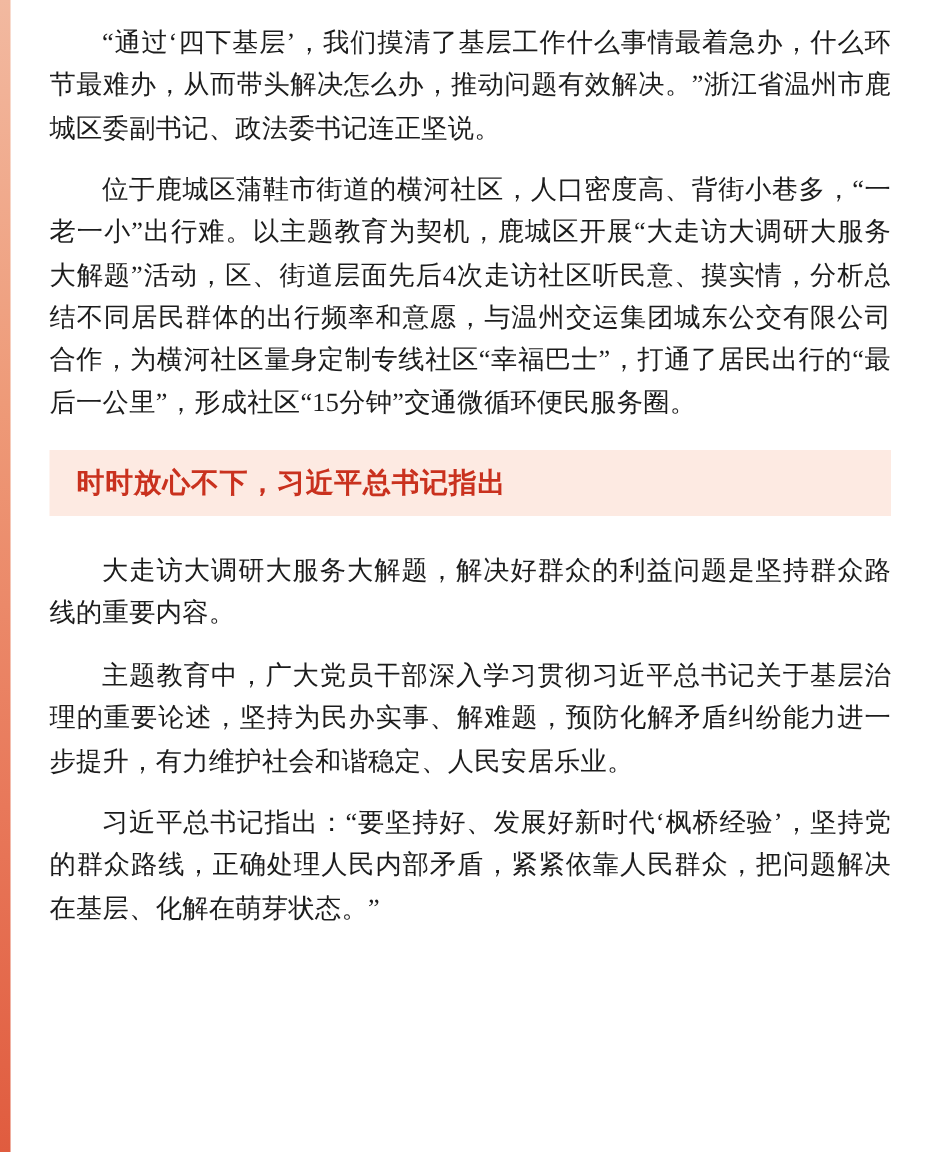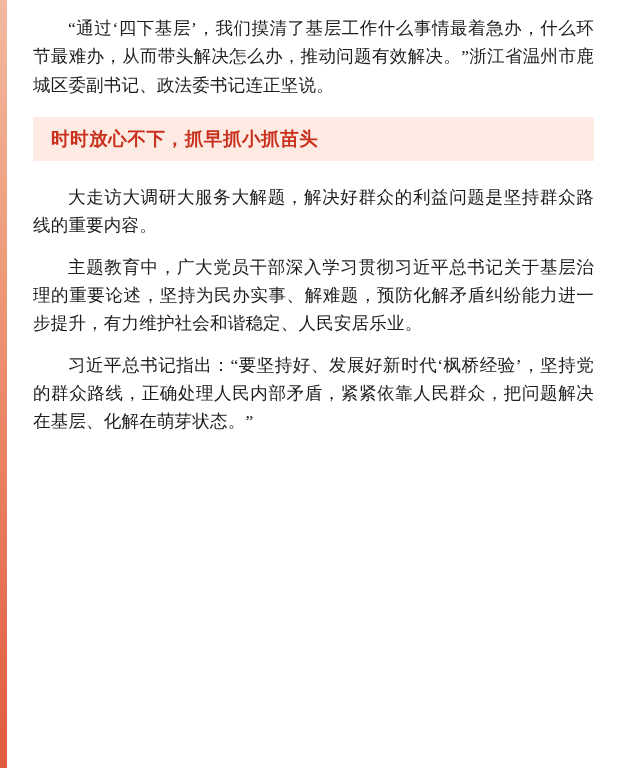--- a/index.html
+++ b/index.html
@@ -65,23 +65,24 @@
 </head>
 <body>
 
 <div class="page">
 
   <div class="left-accent"></div>
 
   <div class="content">
 
     <p class="para">“通过‘四下基层’，我们摸清了基层工作什么事情最着急办，什么环节最难办，从而带头解决怎么办，推动问题有效解决。”浙江省温州市鹿城区委副书记、政法委书记连正坚说。</p>
+    <p class="para">位于鹿城区蒲鞋市街道的横河社区，人口密度高、背街小巷多，“一老一小”出行难。以主题教育为契机，鹿城区开展“大走访大调研大服务大解题”活动，区、街道层面先后4次走访社区听民意、摸实情，分析总结不同居民群体的出行频率和意愿，与温州交运集团城东公交有限公司合作，为横河社区量身定制专线社区“幸福巴士”，打通了居民出行的“最后一公里”，形成社区“15分钟”交通微循环便民服务圈。</p>
 
     <div class="heading-band">
-      <span class="heading-text">时时放心不下，抓早抓小抓苗头</span>
+      <span class="heading-text">时时放心不下，习近平总书记指出</span>
     </div>
 
     <p class="para">大走访大调研大服务大解题，解决好群众的利益问题是坚持群众路线的重要内容。</p>
     <p class="para">主题教育中，广大党员干部深入学习贯彻习近平总书记关于基层治理的重要论述，坚持为民办实事、解难题，预防化解矛盾纠纷能力进一步提升，有力维护社会和谐稳定、人民安居乐业。</p>
     <p class="para">习近平总书记指出：“要坚持好、发展好新时代‘枫桥经验’，坚持党的群众路线，正确处理人民内部矛盾，紧紧依靠人民群众，把问题解决在基层、化解在萌芽状态。”</p>
 
   </div>
 </div>
 
 </body></html>

